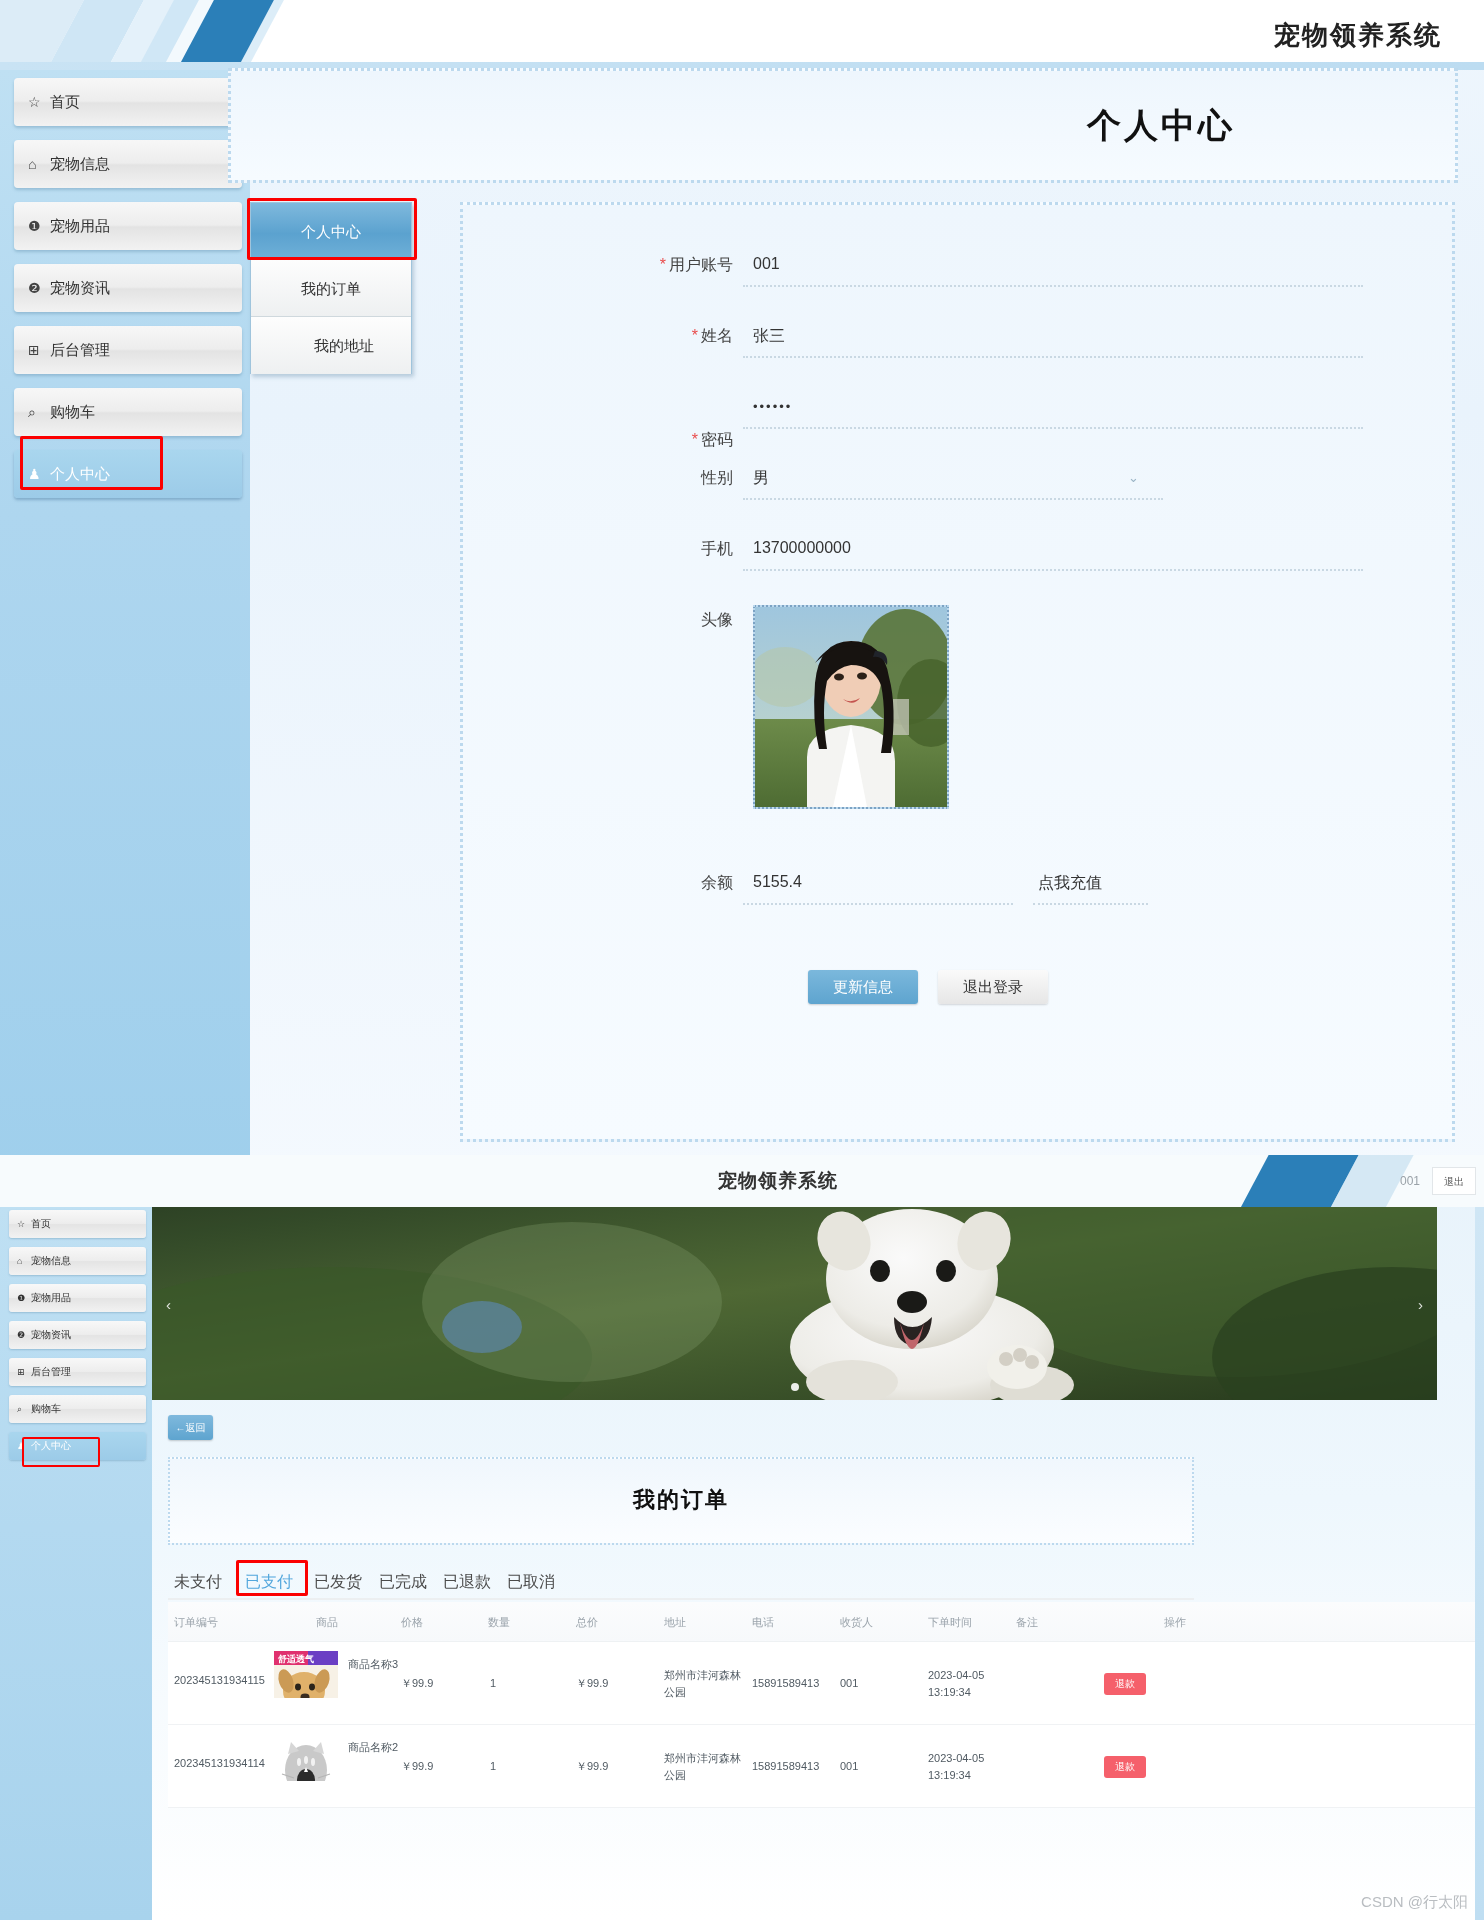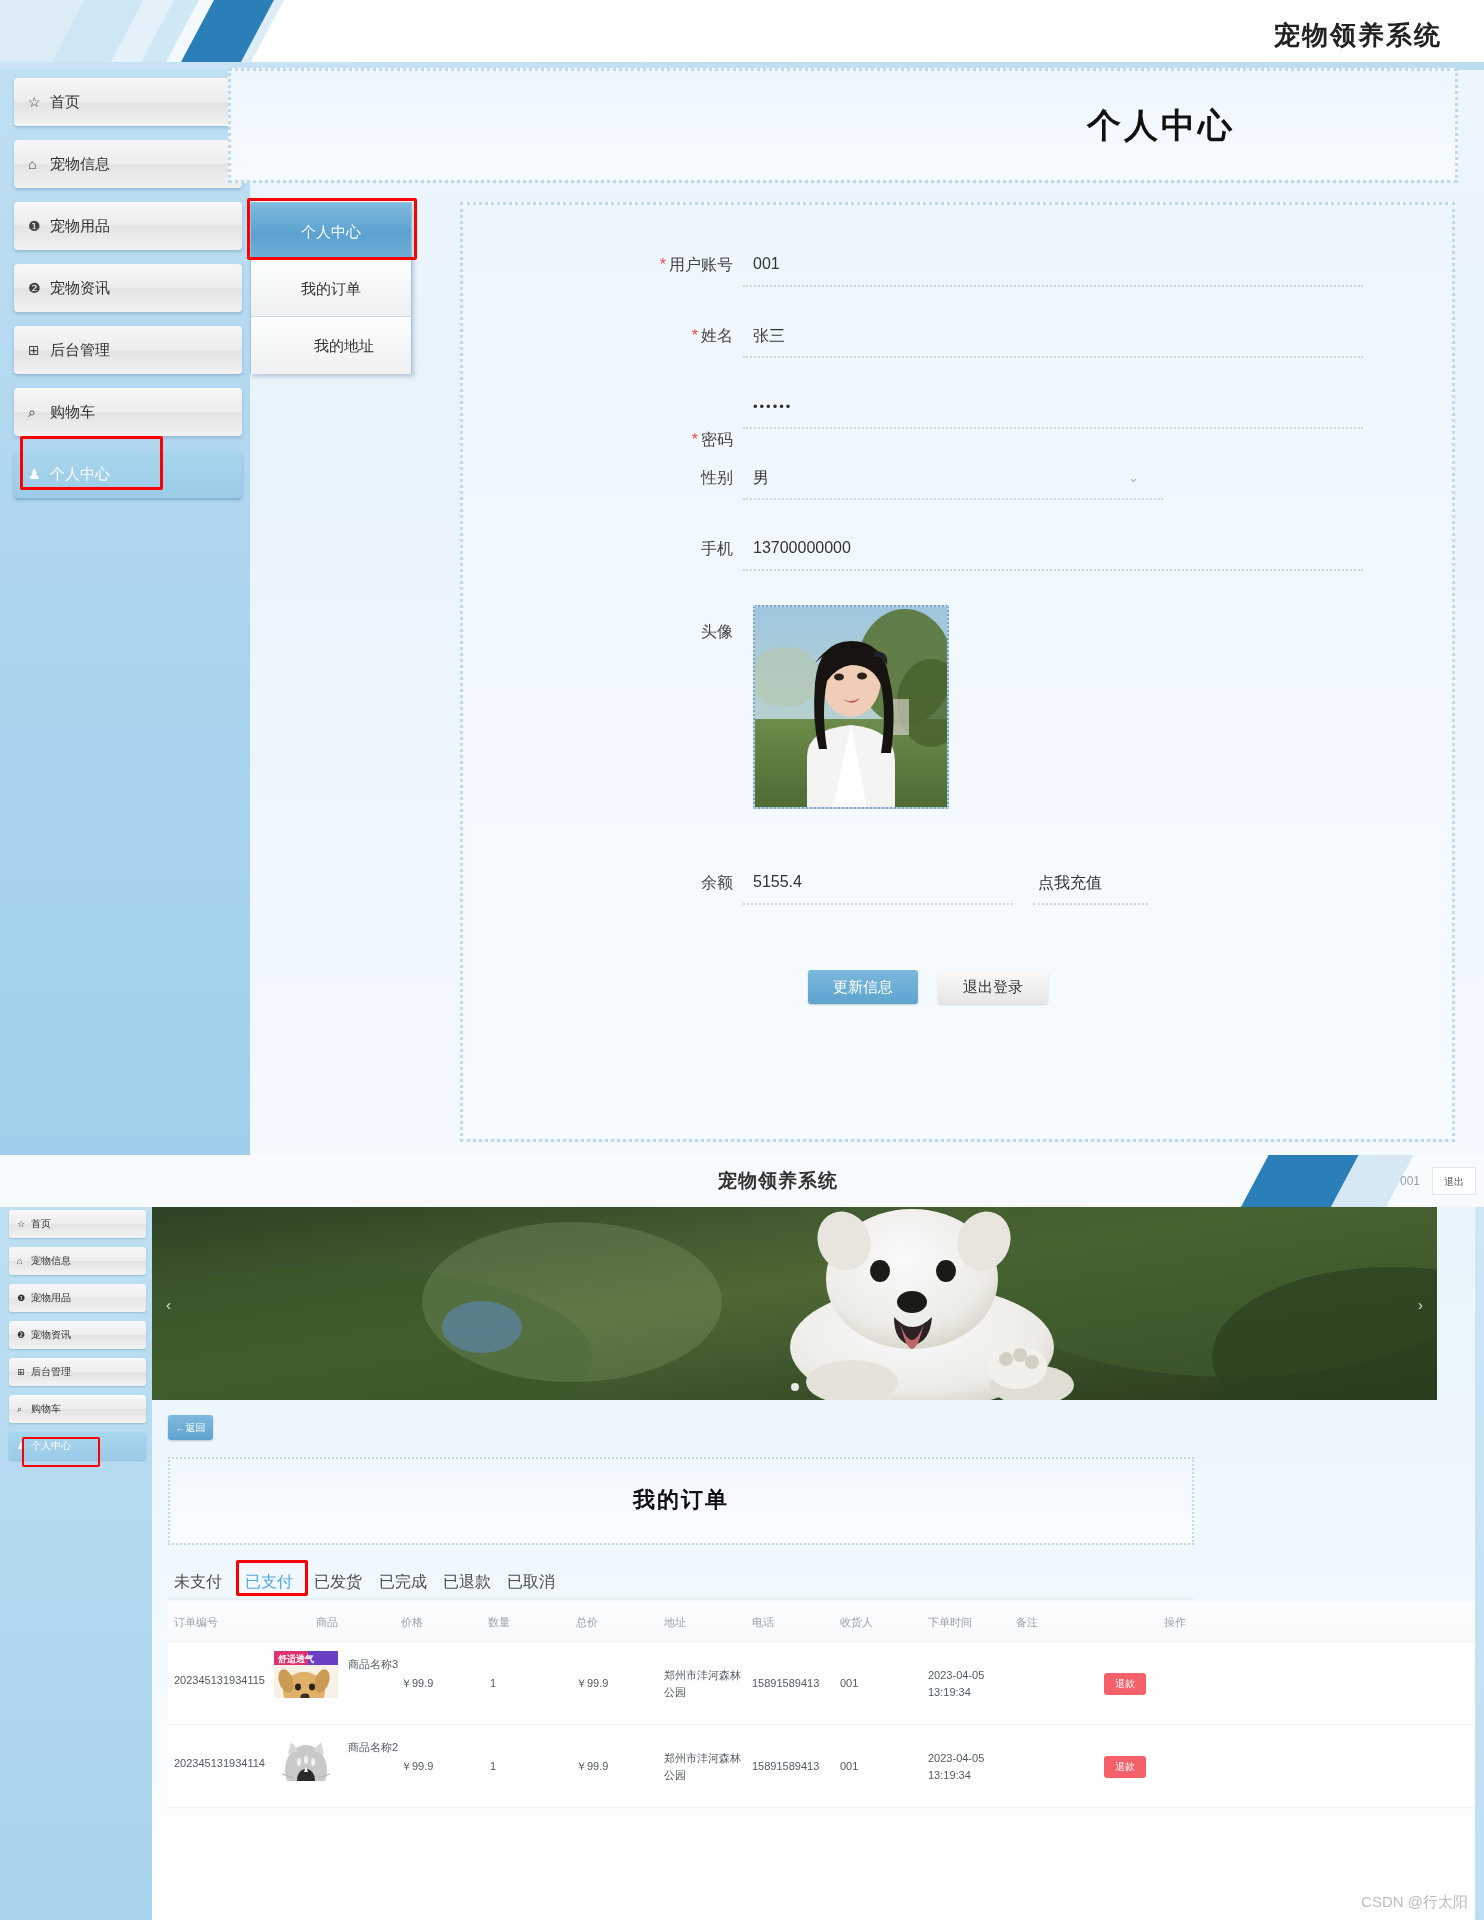--- a/index.html
+++ b/index.html
@@ -354,21 +354,21 @@
         <div class="fline" style="left:280px; top:30px; width:420px;"></div>
       </div>
 
       <div class="frow" style="top:334px;">
         <div class="flabel" style="left:150px; top:0;">手机</div>
         <div class="fval" style="left:290px; top:0;">13700000000</div>
         <div class="fline" style="left:280px; top:30px; width:620px;"></div>
       </div>
 
       <div class="frow" style="top:405px;">
-        <div class="flabel" style="left:150px; top:12px;">头像</div>
+        <div class="flabel" style="left:150px; top:0;">头像</div>
         <div class="avatar" style="left:290px; top:-5px;">
           <svg width="192" height="200" viewBox="0 0 192 200">
             <defs>
               <linearGradient id="sky" x1="0" y1="0" x2="0" y2="1">
                 <stop offset="0%" stop-color="#9fc6de"></stop>
                   <stop offset="100%" stop-color="#c9d9c5"></stop>
               </linearGradient>
               <linearGradient id="grass" x1="0" y1="0" x2="0" y2="1">
                 <stop offset="0%" stop-color="#6d8b4a"></stop>
                   <stop offset="100%" stop-color="#4e6c33"></stop>

